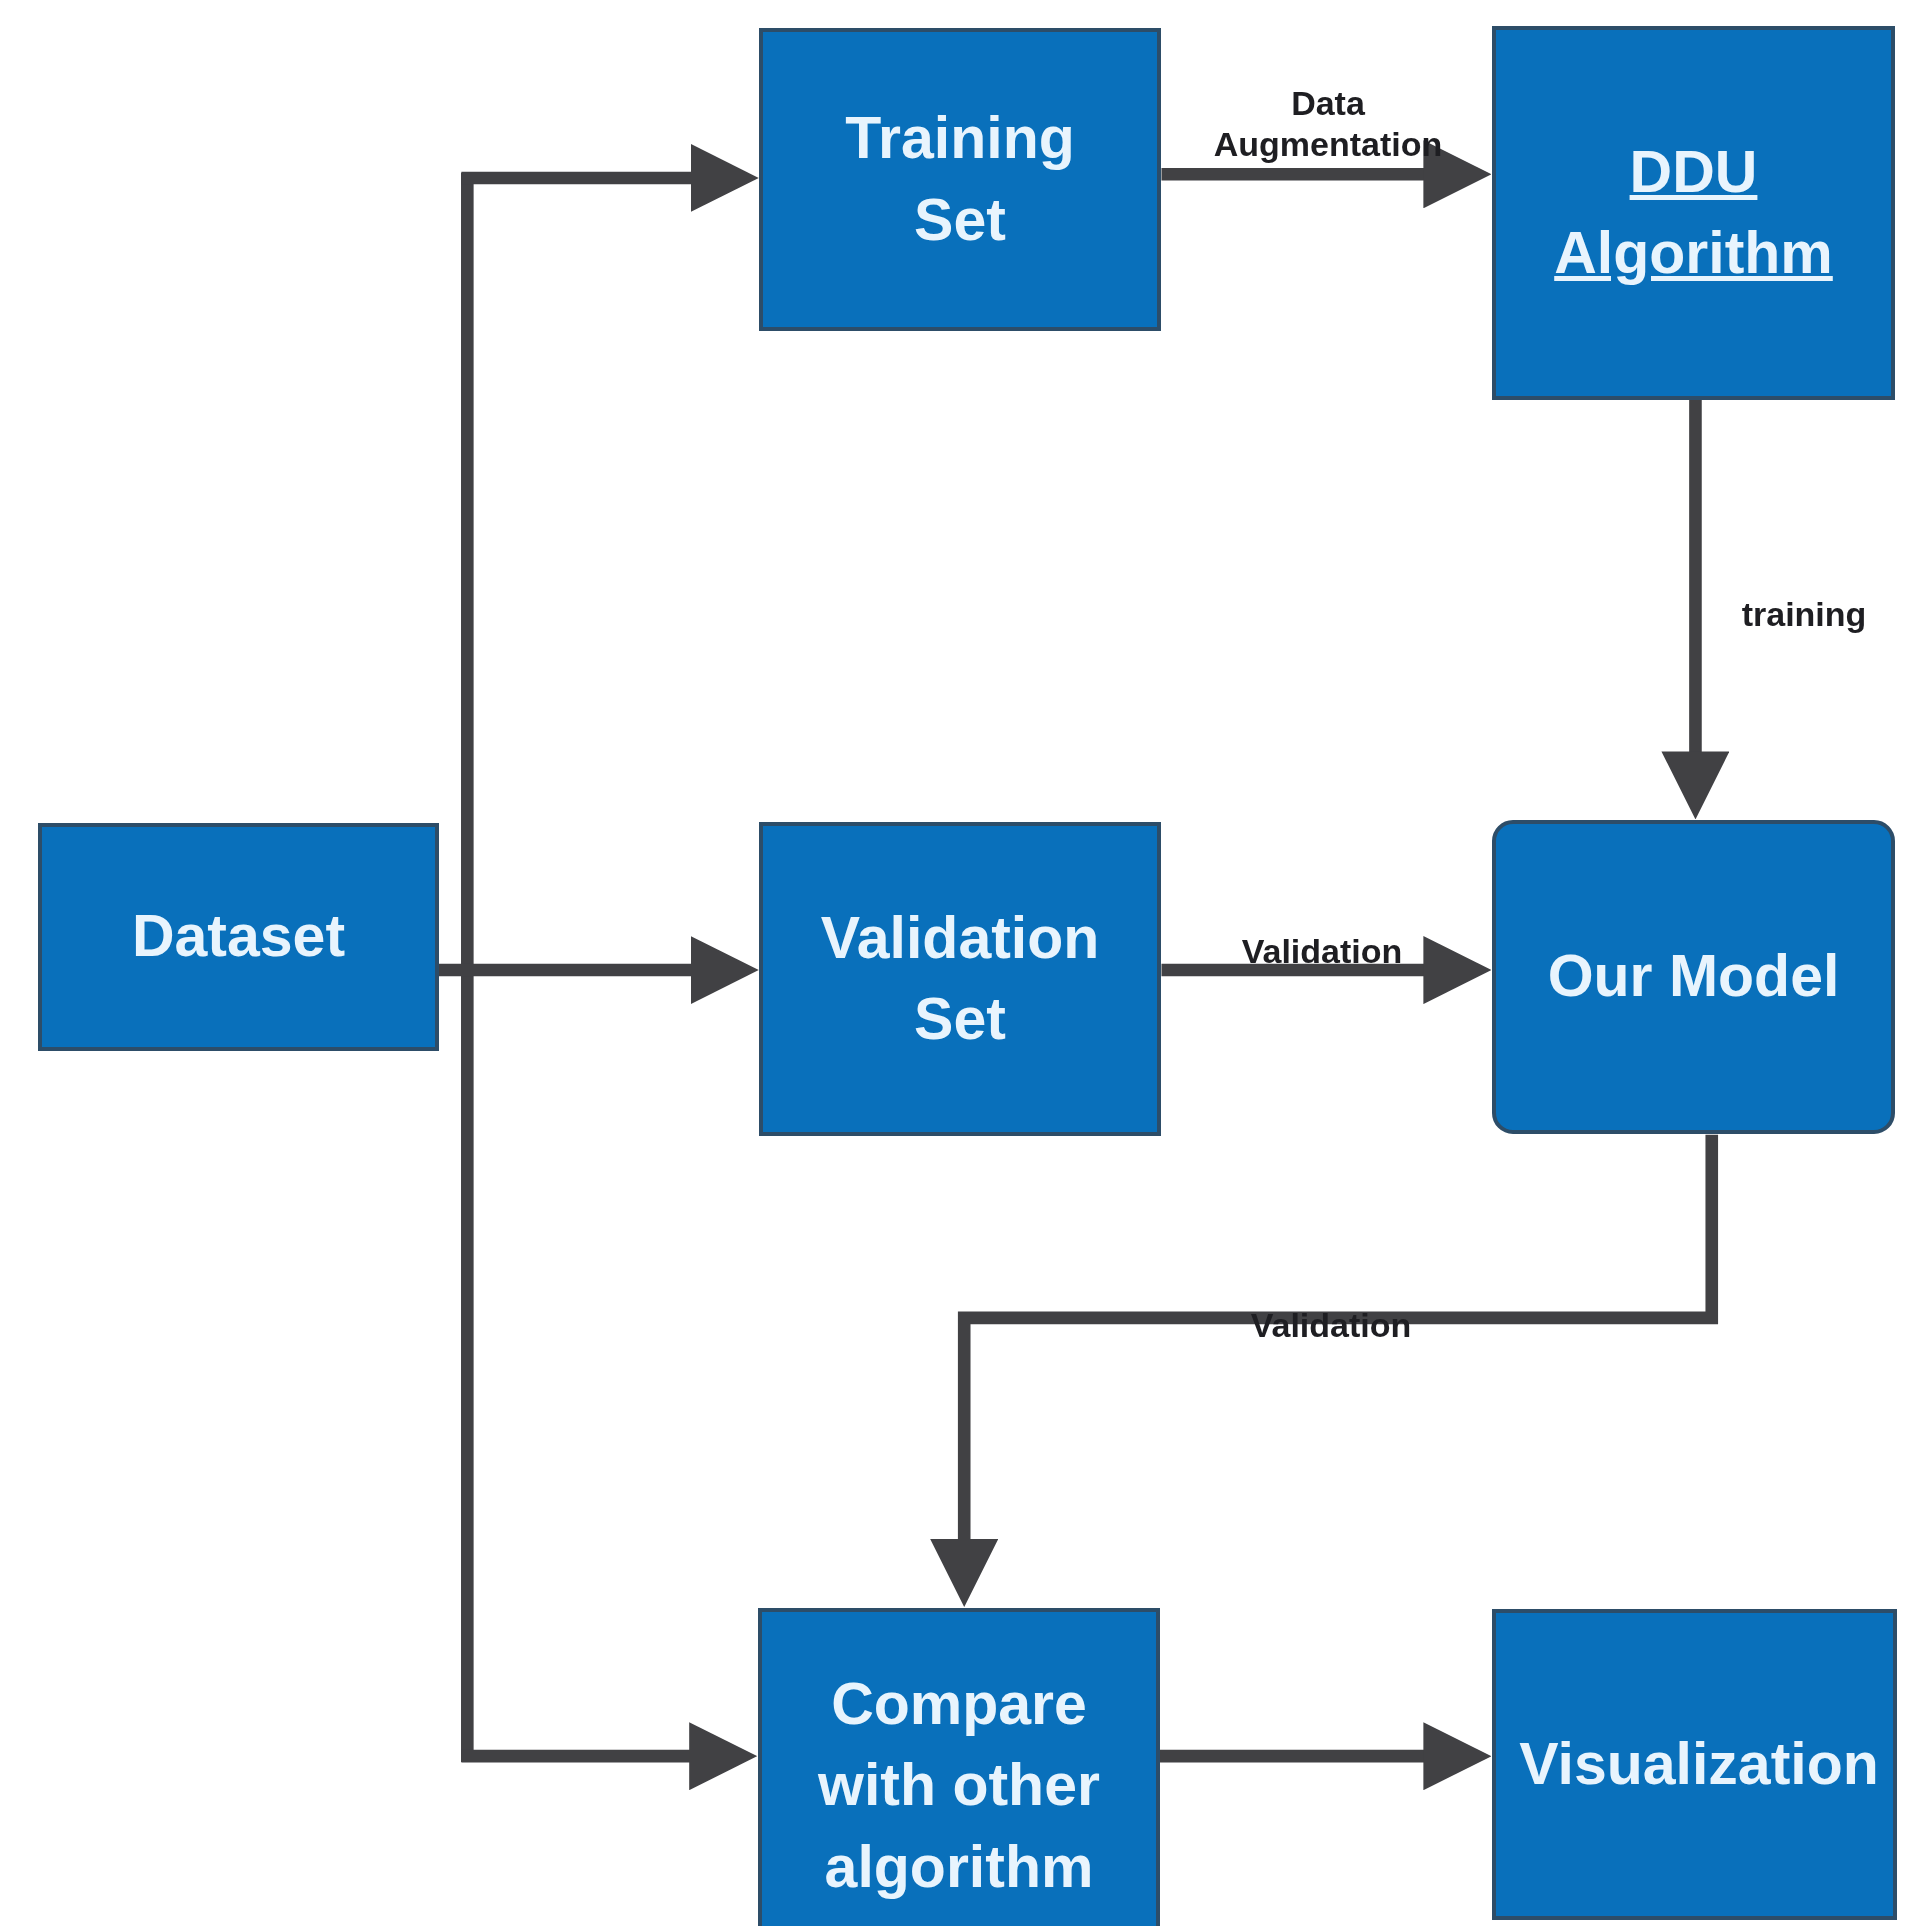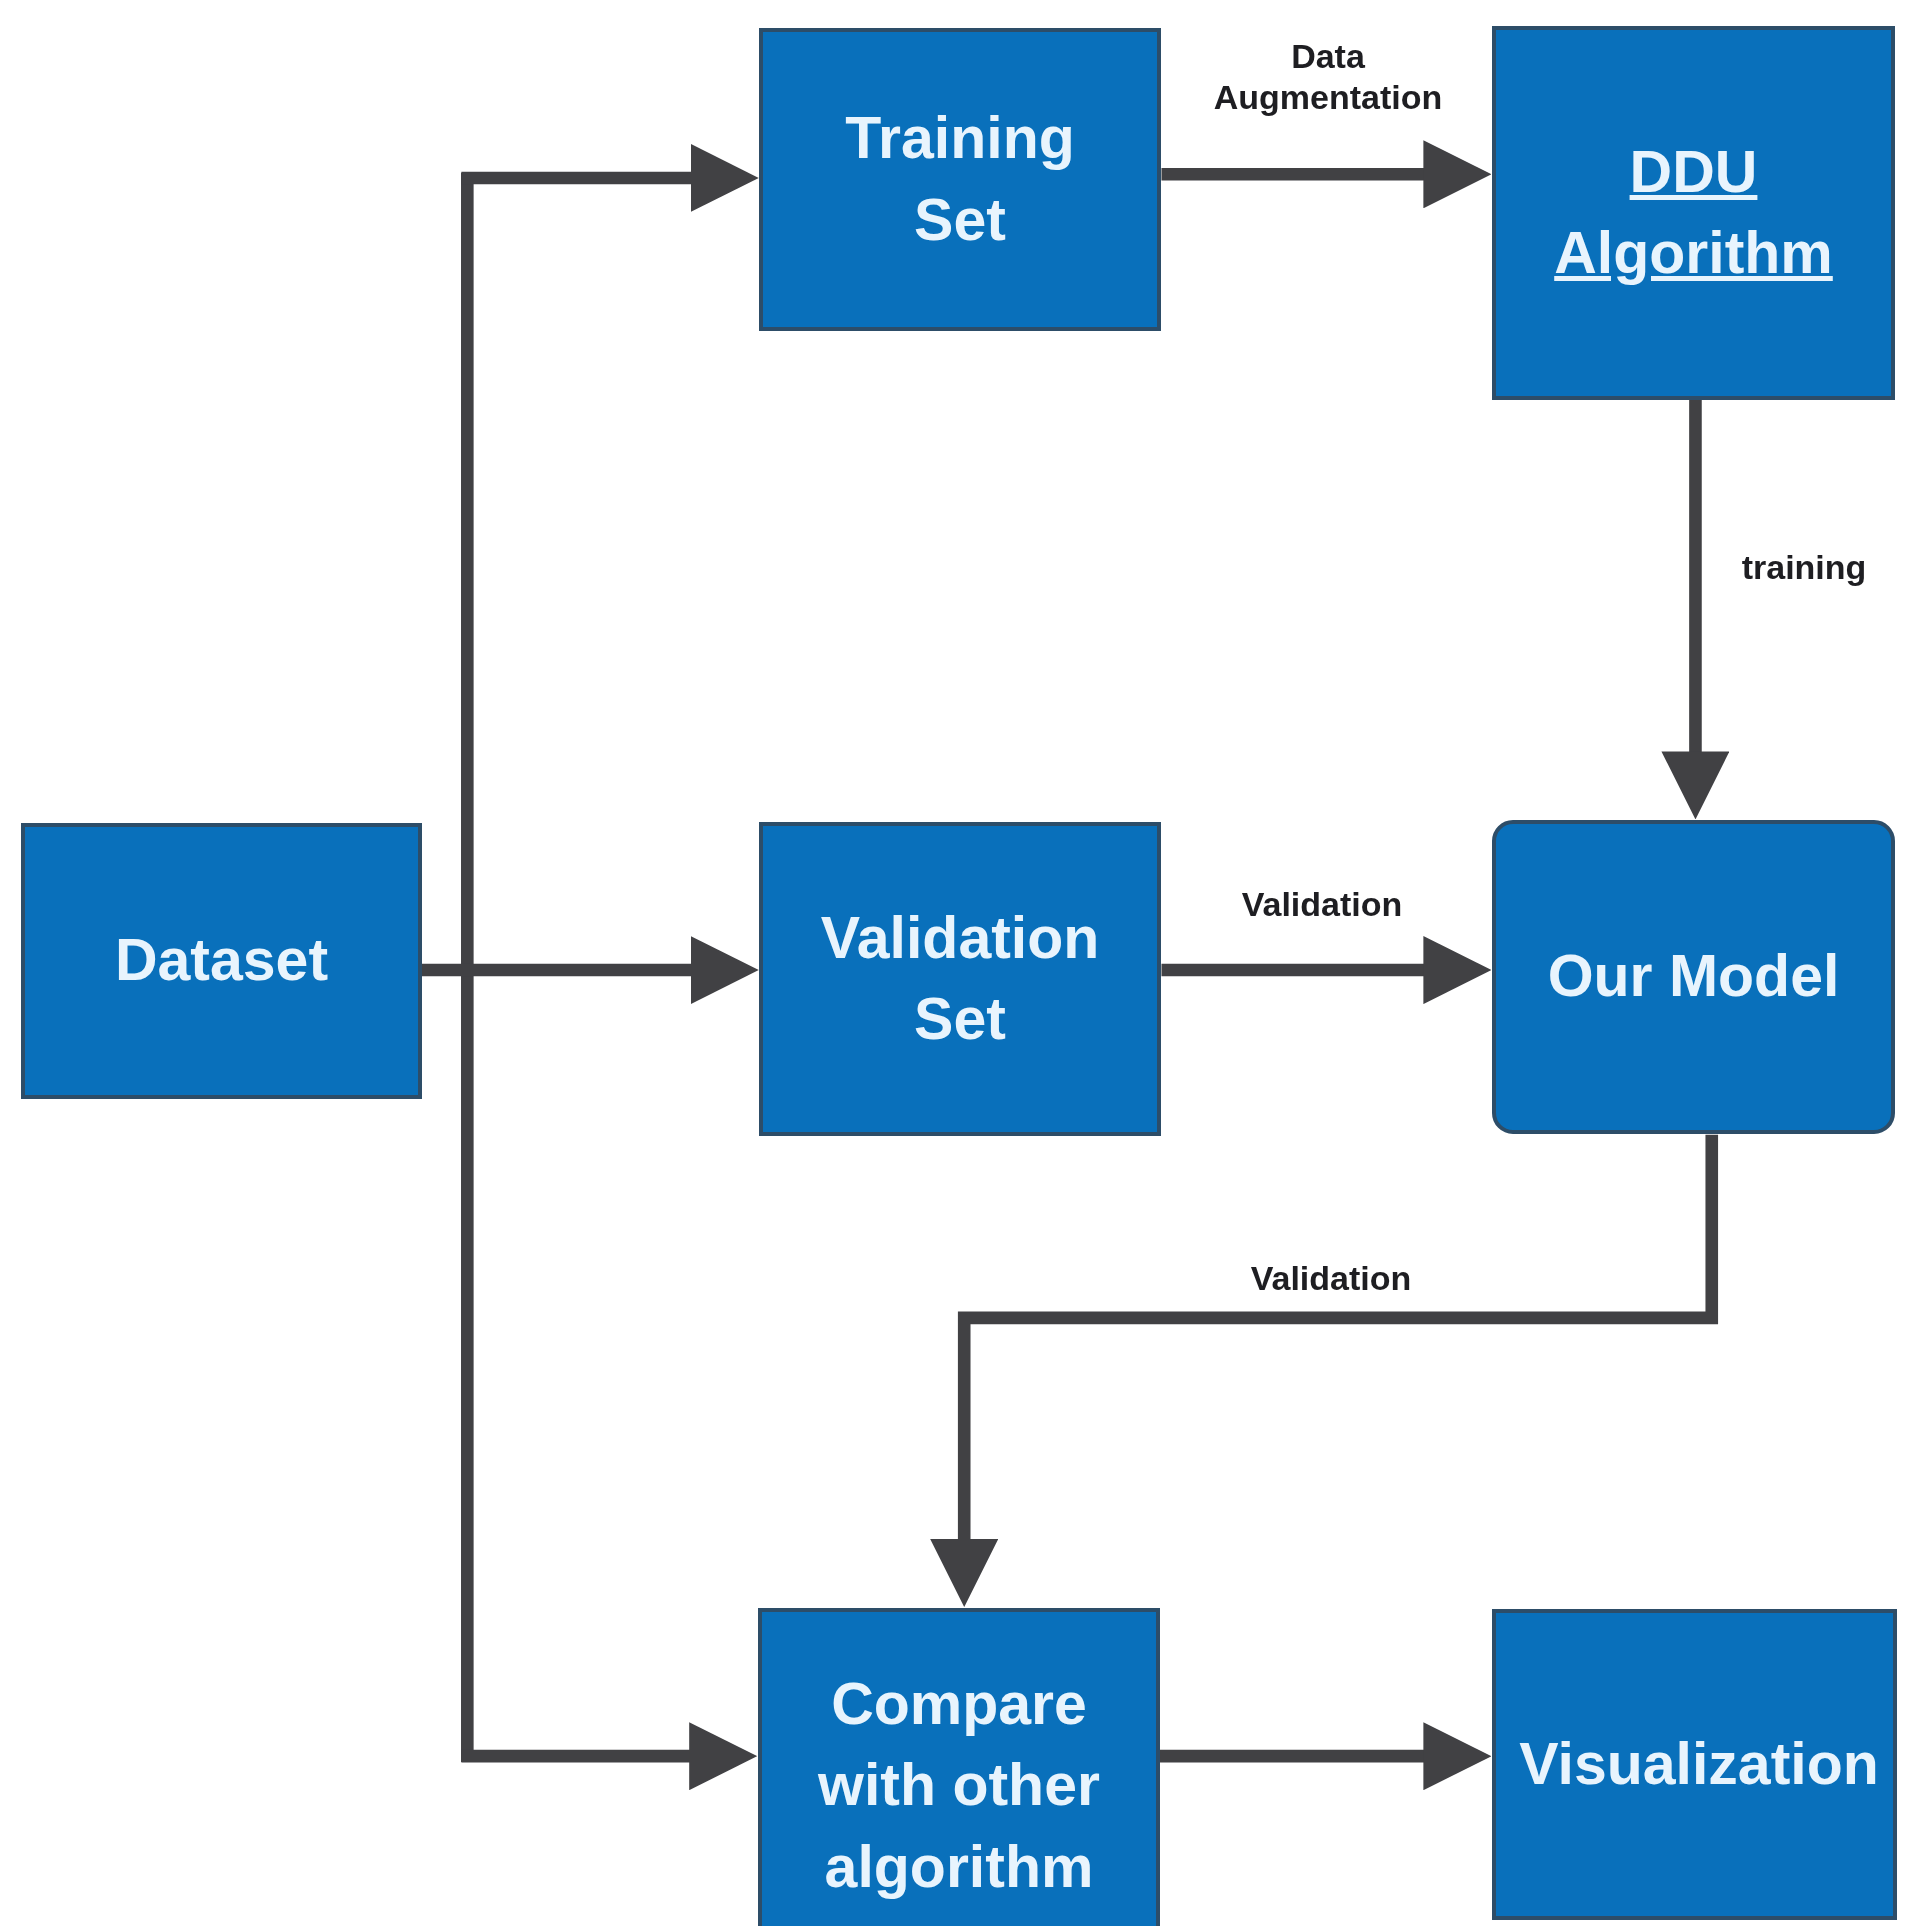--- a/index.html
+++ b/index.html
@@ -48,20 +48,21 @@
   }
   .edge-label {
     position: absolute;
     transform: translateX(-50%);
     color: var(--label_text, #1e1e22);
     font-weight: bold;
     font-size: 34px;
     line-height: 1.22;
     text-align: center;
     white-space: pre-line;
+    margin-top: 47px;
   }
 </style>
 </head>
 <body>
 
 <div class="canvas">
 
   <svg class="edges-layer" viewBox="0 0 2590 2597" xmlns="http://www.w3.org/2000/svg">
     <defs>
       <marker id="ah" viewBox="0 0 10 10" refX="7.5" refY="5" markerWidth="5.4" markerHeight="5.4" orient="auto" markerUnits="strokeWidth">
@@ -73,21 +74,21 @@
     <path d="M 622 240 H 1000" marker-end="url(#ah)"></path>
     <path d="M 563 1308 H 1000" marker-end="url(#ah)"></path>
     <path d="M 622 2368 H 998" marker-end="url(#ah)"></path>
     <path d="M 1566 235 H 1988" marker-end="url(#ah)"></path>
     <path d="M 2286 443 V 1082" marker-end="url(#ah)"></path>
     <path d="M 1566 1308 H 1988" marker-end="url(#ah)"></path>
     <path d="M 2308 1530 V 1777 H 1300 V 2144" marker-end="url(#ah)"></path>
     <path d="M 1564 2368 H 1988" marker-end="url(#ah)"></path>
   </svg>
 
-  <div class="node" style="left:21px; top:823px; width:401px; height:276px;">
+  <div class="node" style="left:38px; top:823px; width:401px; height:228px;">
     <span>Dataset</span>
   </div>
 
   <div class="node" style="left:759px; top:28px; width:402px; height:303px;">
     <span>Training
 Set</span>
   </div>
 
   <div class="node" style="left:1492px; top:26px; width:403px; height:374px;text-decoration:underline;">
     <span>DDU

